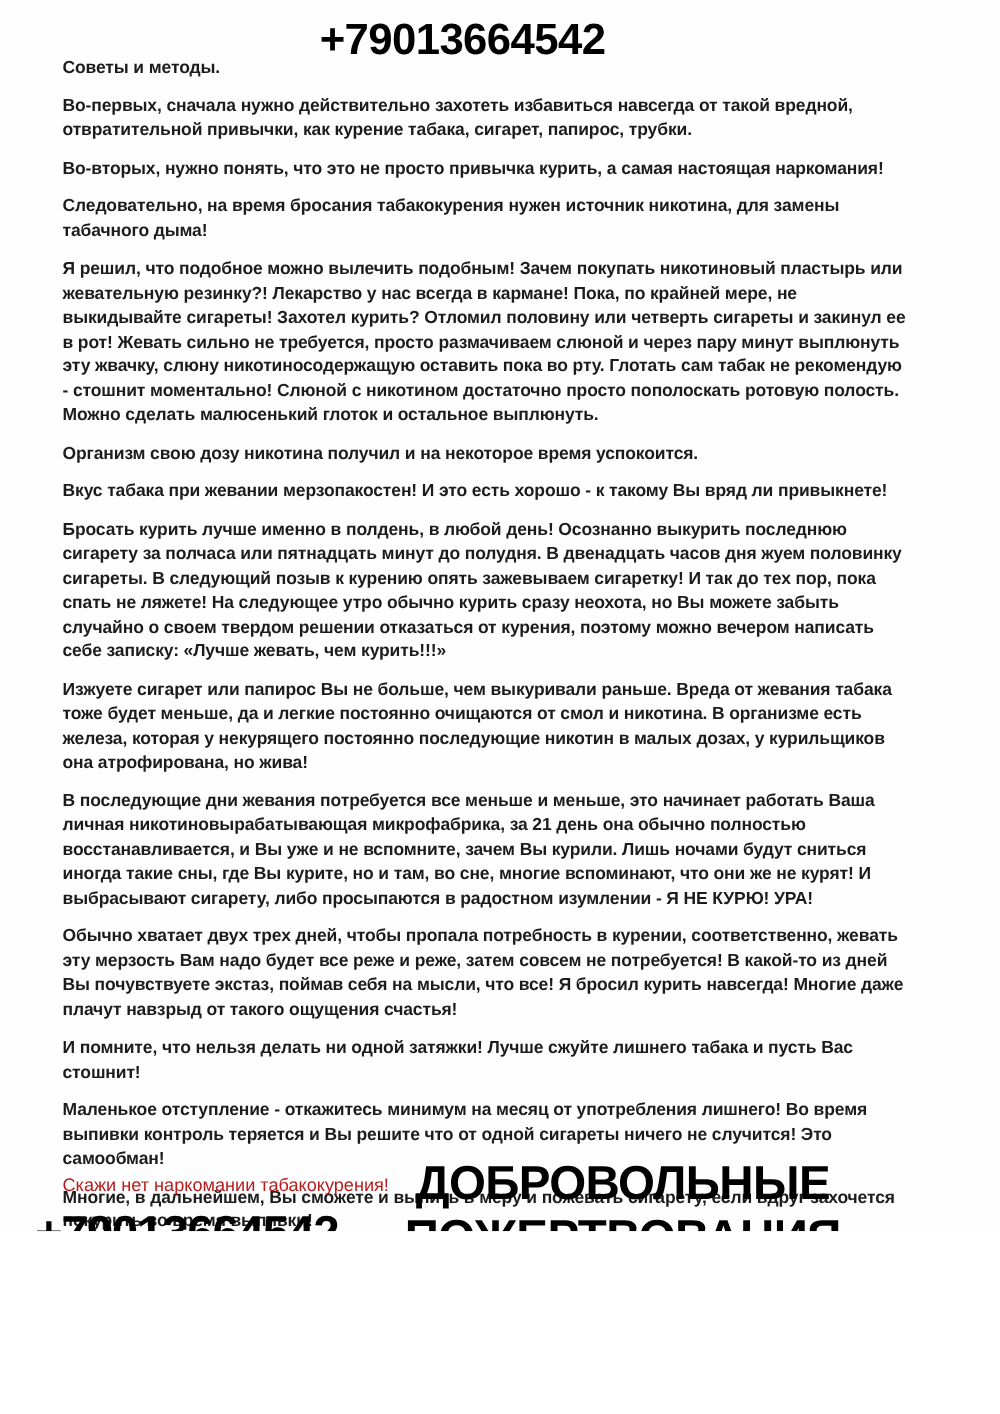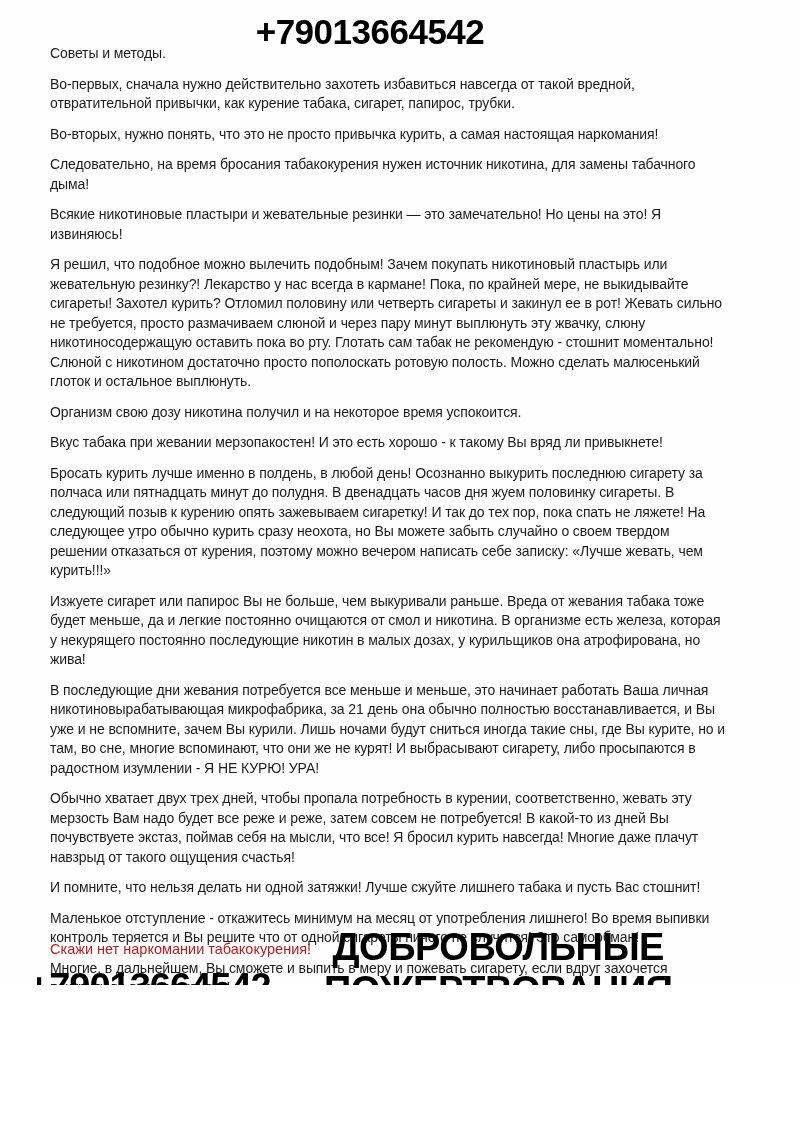--- a/index.html
+++ b/index.html
@@ -25,20 +25,21 @@
   }
   .content {
     position: absolute;
     top: 44px;
     left: 50px;
     width: 676px;
     font-size: 14px;
     line-height: 19.5px;
     letter-spacing: -0.1px;
     text-align: left;
+    font-weight: bold;
   }
   .content p { margin: 0 0 11px 0; }
   .subtitle { margin-bottom: 11px; }
   .gap { margin-top: 44px; }
   .slogan {
     position: absolute;
     left: 50px;
     top: 941px;
     font-size: 14.5px;
     color: #b91c1c;
@@ -72,21 +73,20 @@
 
 <div class="sheet">
 
   <div class="top-phone">+79013664542</div>
 
   <div class="content">
     <p class="subtitle">Советы и методы.</p>
     <p>Во-первых, сначала нужно действительно захотеть избавиться навсегда от такой вредной, отвратительной привычки, как курение табака, сигарет, папирос, трубки.</p>
     <p>Во-вторых, нужно понять, что это не просто привычка курить, а самая настоящая наркомания!</p>
     <p>Следовательно, на время бросания табакокурения нужен источник никотина, для замены табачного дыма!</p>
-    <p>Всякие никотиновые пластыри и жевательные резинки — это замечательно! Но цены на это! Я извиняюсь!</p>
     <p>Я решил, что подобное можно вылечить подобным! Зачем покупать никотиновый пластырь или жевательную резинку?! Лекарство у нас всегда в кармане! Пока, по крайней мере, не выкидывайте сигареты! Захотел курить? Отломил половину или четверть сигареты и закинул ее в рот! Жевать сильно не требуется, просто размачиваем слюной и через пару минут выплюнуть эту жвачку, слюну никотиносодержащую оставить пока во рту. Глотать сам табак не рекомендую - стошнит моментально! Слюной с никотином достаточно просто пополоскать ротовую полость. Можно сделать малюсенький глоток и остальное выплюнуть.</p>
     <p>Организм свою дозу никотина получил и на некоторое время успокоится.</p>
     <p>Вкус табака при жевании мерзопакостен! И это есть хорошо - к такому Вы вряд ли привыкнете!</p>
     <p>Бросать курить лучше именно в полдень, в любой день! Осознанно выкурить последнюю сигарету за полчаса или пятнадцать минут до полудня. В двенадцать часов дня жуем половинку сигареты. В следующий позыв к курению опять зажевываем сигаретку! И так до тех пор, пока спать не ляжете! На следующее утро обычно курить сразу неохота, но Вы можете забыть случайно о своем твердом решении отказаться от курения, поэтому можно вечером написать себе записку: «Лучше жевать, чем курить!!!»</p>
     <p>Изжуете сигарет или папирос Вы не больше, чем выкуривали раньше. Вреда от жевания табака тоже будет меньше, да и легкие постоянно очищаются от смол и никотина. В организме есть железа, которая у некурящего постоянно последующие никотин в малых дозах, у курильщиков она атрофирована, но жива!</p>
     <p>В последующие дни жевания потребуется все меньше и меньше, это начинает работать Ваша личная никотиновырабатывающая микрофабрика, за 21 день она обычно полностью восстанавливается, и Вы уже и не вспомните, зачем Вы курили. Лишь ночами будут сниться иногда такие сны, где Вы курите, но и там, во сне, многие вспоминают, что они же не курят! И выбрасывают сигарету, либо просыпаются в радостном изумлении - Я НЕ КУРЮ! УРА!</p>
     <p class="gap">Обычно хватает двух трех дней, чтобы пропала потребность в курении, соответственно, жевать эту мерзость Вам надо будет все реже и реже, затем совсем не потребуется! В какой-то из дней Вы почувствуете экстаз, поймав себя на мысли, что все! Я бросил курить навсегда! Многие даже плачут навзрыд от такого ощущения счастья!</p>
     <p>И помните, что нельзя делать ни одной затяжки! Лучше сжуйте лишнего табака и пусть Вас стошнит!</p>
     <p>Маленькое отступление - откажитесь минимум на месяц от употребления лишнего! Во время выпивки контроль теряется и Вы решите что от одной сигареты ничего не случится! Это самообман!</p>
     <p>Многие, в дальнейшем, Вы сможете и выпить в меру и пожевать сигарету, если вдруг захочется покурить во время выпивки!</p>

